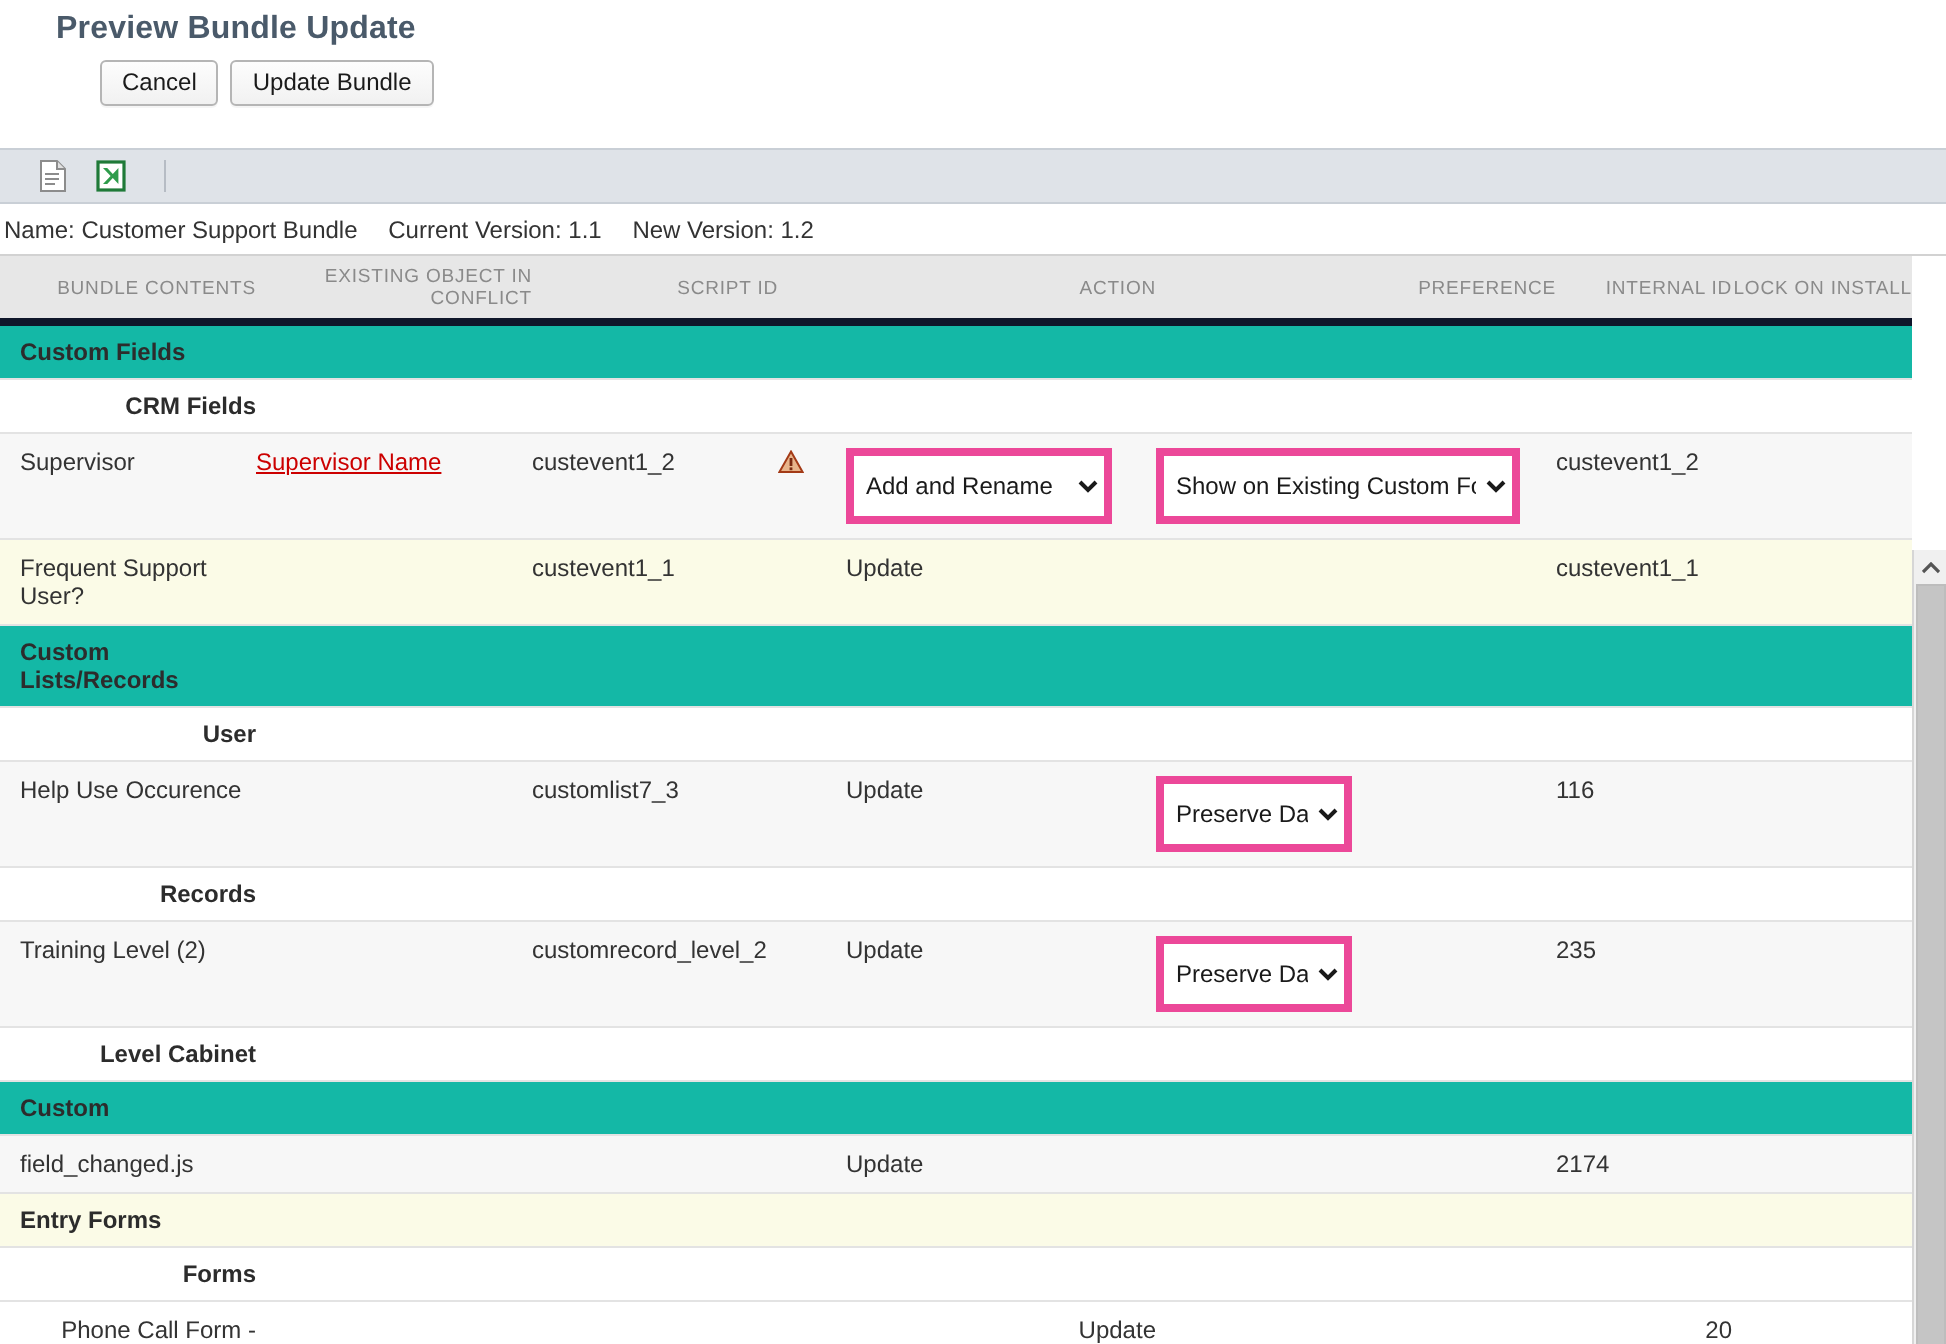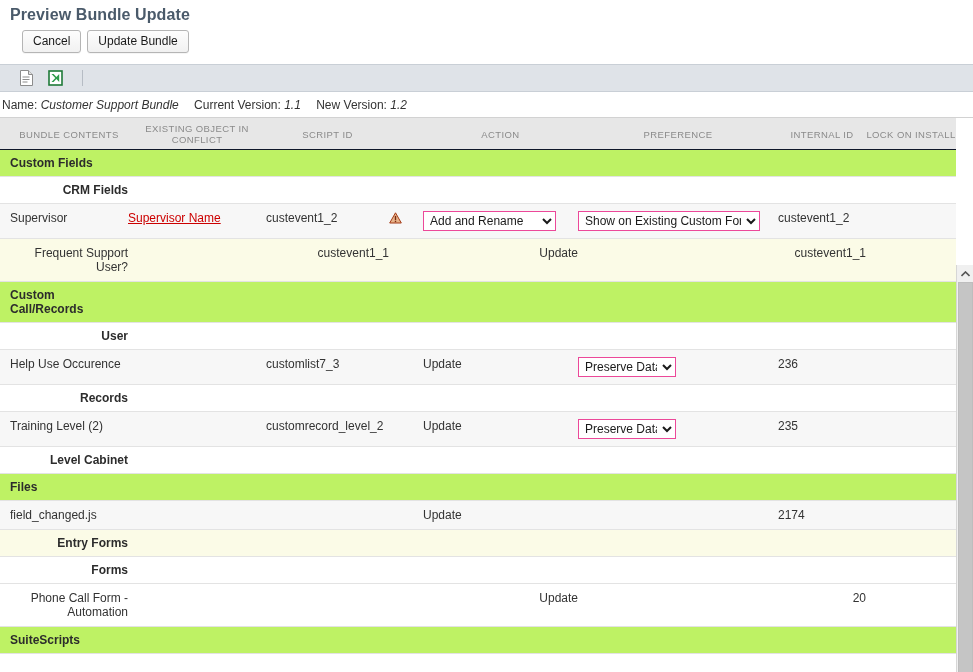--- a/index.html
+++ b/index.html
@@ -16,29 +16,30 @@
     height: 672px;
     overflow: hidden;
     background: #ffffff;
   }
 
   
   .page-title {
     font-size: 16px;
     font-weight: bold;
     color: #4a5a6a;
-    padding: 6px 0 0 10px;
+    padding: 6px 0 0 28px;
     letter-spacing: 0.1px;
   }
 
   
   .button-bar {
-    padding: 6px 0 11px 22px;
+    padding: 6px 0 21px 22px;
     display: flex;
     gap: 6px;
+    margin-left: 28px;
   }
   .btn {
     font-family: "Liberation Sans", sans-serif;
     font-size: 12px;
     color: #1a1a1a;
     background: linear-gradient(to bottom, #fdfdfd 0%, #f1f1f1 100%);
     border: 1px solid #b5b5b5;
     border-radius: 3px;
     padding: 3px 10px 4px 10px;
     cursor: pointer;
@@ -73,82 +74,82 @@
   }
 
   
   .info-line {
     font-size: 12px;
     color: #333;
     padding: 6px 0 5px 2px;
     white-space: nowrap;
   }
   .info-line .lbl { font-weight: normal; }
-  .info-line .val { font-weight: normal; margin-right: 12px; font-style: italic; }
+  .info-line .val { font-weight: normal; margin-right: 12px; }
 
   
   .table-wrap {
     position: relative;
     border-top: 1px solid #d2d2d2;
   }
   table.grid {
     width: 956px;
     border-collapse: collapse;
     table-layout: fixed;
     font-size: 12px;
   }
   table.grid th {
     background: #e7e7e7;
     color: #8a8a8a;
     font-weight: normal;
     font-size: 9.5px;
     letter-spacing: 0.4px;
-    text-align: center;
+    text-align: right;
     padding: 5px 0 4px 0;
-    border-bottom: 1px solid #0f172a;
+    border-bottom: 4px solid #0f172a;
     height: 11px;
     vertical-align: middle;
   }
   table.grid td {
     padding: 7px 0 7px 0;
     border-bottom: 1px solid #e3e3e3;
     vertical-align: top;
     color: #333;
     line-height: 14px;
   }
   tr.row-alt td { background: #f7f7f7; }
   tr.row-plain td { background: #ffffff; text-align: right; }
-  tr.row-yellow td { background: #fbfbe7; text-align: right; }
+  tr.row-yellow td { background: #fbfbe7; }
   tr.group td {
     font-weight: bold;
     color: #2c2c2c;
     padding-top: 6px;
     padding-bottom: 6px;
   }
-  tr.group.row-alt td { background: #bef264; }
+  tr.group.row-alt td { background: #14b8a6; }
   tr.group.row-plain td { background: #ffffff; }
   tr.group.row-yellow td { background: #fbfbe7; }
 
   .c-name   { padding-left: 10px !important; }
   .c-warn   { text-align: left; }
 
   a.conflict-link {
     color: #cc0000;
     text-decoration: underline;
     cursor: pointer;
   }
 
   
   select.nsselect {
     font-family: "Liberation Sans", sans-serif;
     font-size: 12px;
     color: #1a1a1a;
     background: #ffffff;
-    border: 1px solid #ec4899;
-    height: 20px;
+    border: 4px solid #ec4899;
+    height: 38px;
     padding: 1px 2px;
     border-radius: 0;
     cursor: pointer;
     vertical-align: top;
   }
   select.w-action { width: 133px; }
   select.w-pref-long { width: 182px; }
   select.w-pref-short { width: 98px; }
 
   .warn-icon { display: inline-block; vertical-align: top; margin-top: 1px; }
@@ -289,21 +290,21 @@
             <td class="c-name">Frequent Support User?</td>
             <td></td>
             <td>custevent1_1</td>
             <td class="c-warn"></td>
             <td>Update</td>
             <td></td>
             <td>custevent1_1</td>
             <td></td>
           </tr>
           <tr class="group row-alt">
-            <td class="c-name">Custom Call/Records</td>
+            <td class="c-name">Custom Lists/Records</td>
             <td></td>
             <td></td>
             <td class="c-warn"></td>
             <td></td>
             <td></td>
             <td></td>
             <td></td>
           </tr>
           <tr class="group row-plain">
             <td class="c-name">User</td>
@@ -315,21 +316,21 @@
             <td></td>
             <td></td>
           </tr>
           <tr class="row-alt">
             <td class="c-name">Help Use Occurence</td>
             <td></td>
             <td>customlist7_3</td>
             <td class="c-warn"></td>
             <td>Update</td>
             <td><select class="nsselect w-pref-short"><option>Preserve Data</option></select></td>
-            <td>236</td>
+            <td>116</td>
             <td></td>
           </tr>
           <tr class="group row-plain">
             <td class="c-name">Records</td>
             <td></td>
             <td></td>
             <td class="c-warn"></td>
             <td></td>
             <td></td>
             <td></td>
@@ -349,21 +350,21 @@
             <td class="c-name">Level Cabinet</td>
             <td></td>
             <td></td>
             <td class="c-warn"></td>
             <td></td>
             <td></td>
             <td></td>
             <td></td>
           </tr>
           <tr class="group row-alt">
-            <td class="c-name">Files</td>
+            <td class="c-name">Custom</td>
             <td></td>
             <td></td>
             <td class="c-warn"></td>
             <td></td>
             <td></td>
             <td></td>
             <td></td>
           </tr>
           <tr class="row-alt">
             <td class="c-name">field_changed.js</td>

